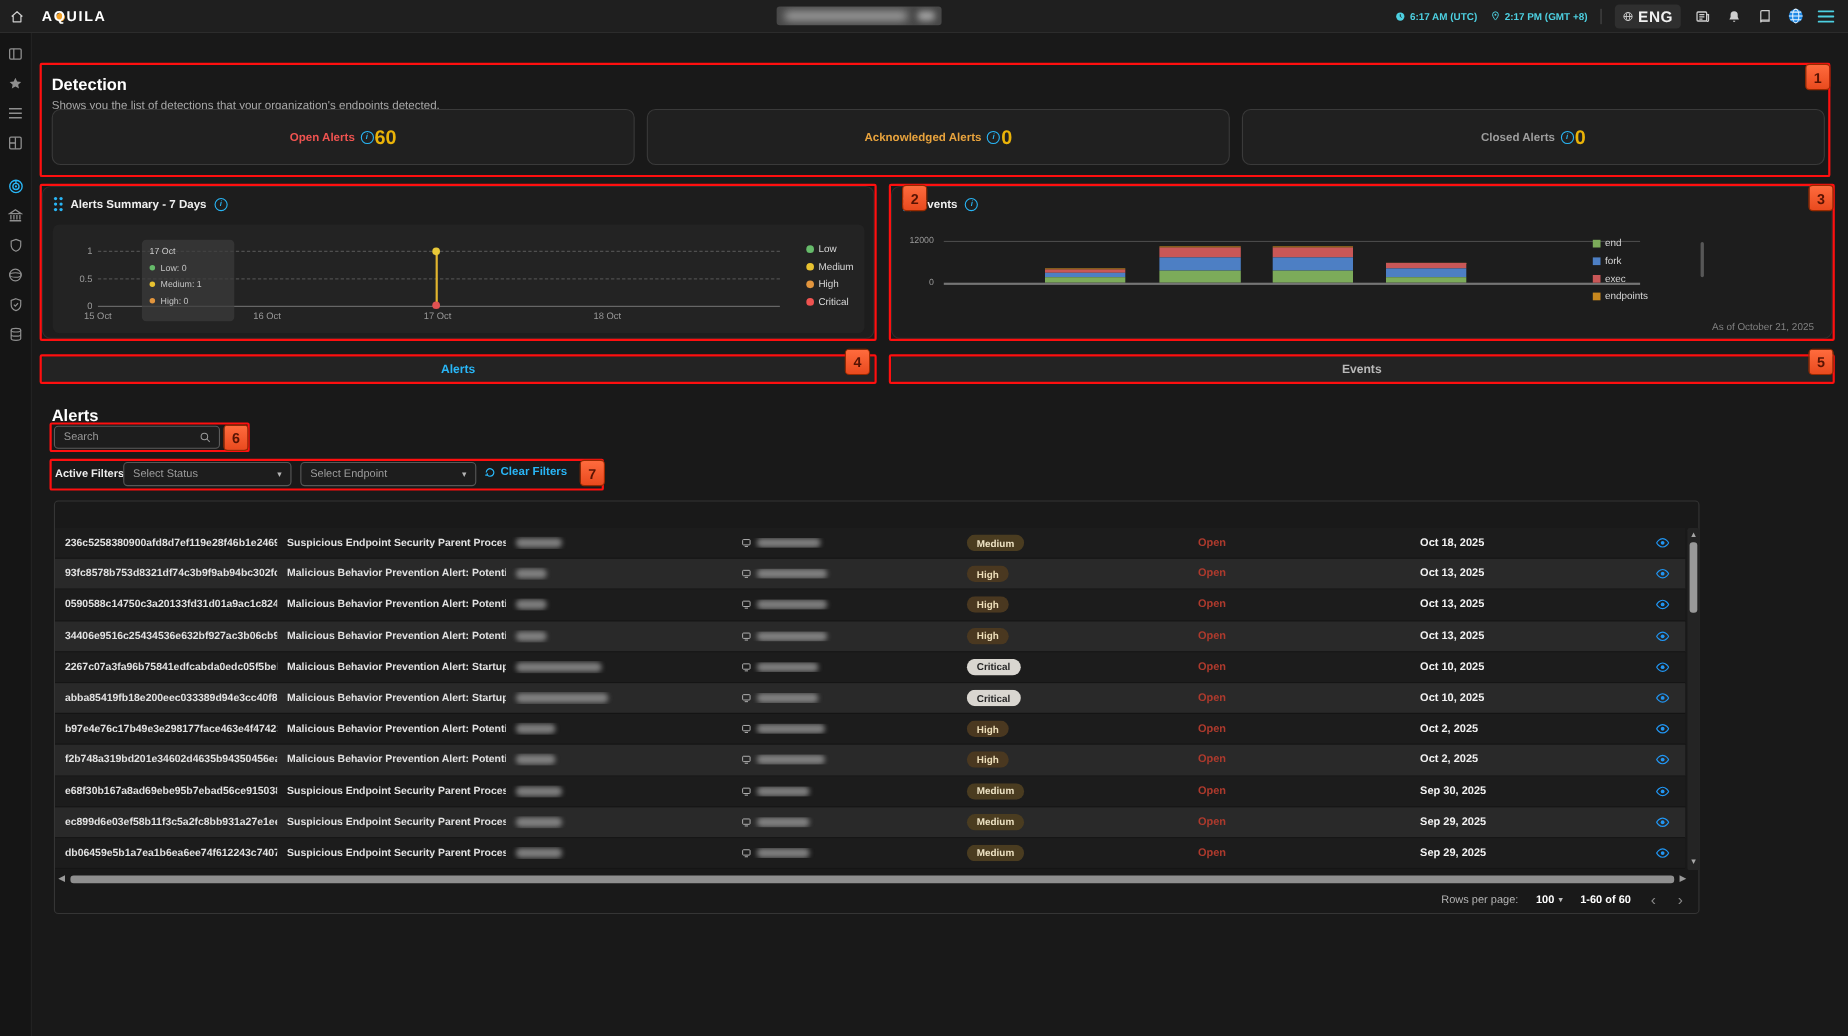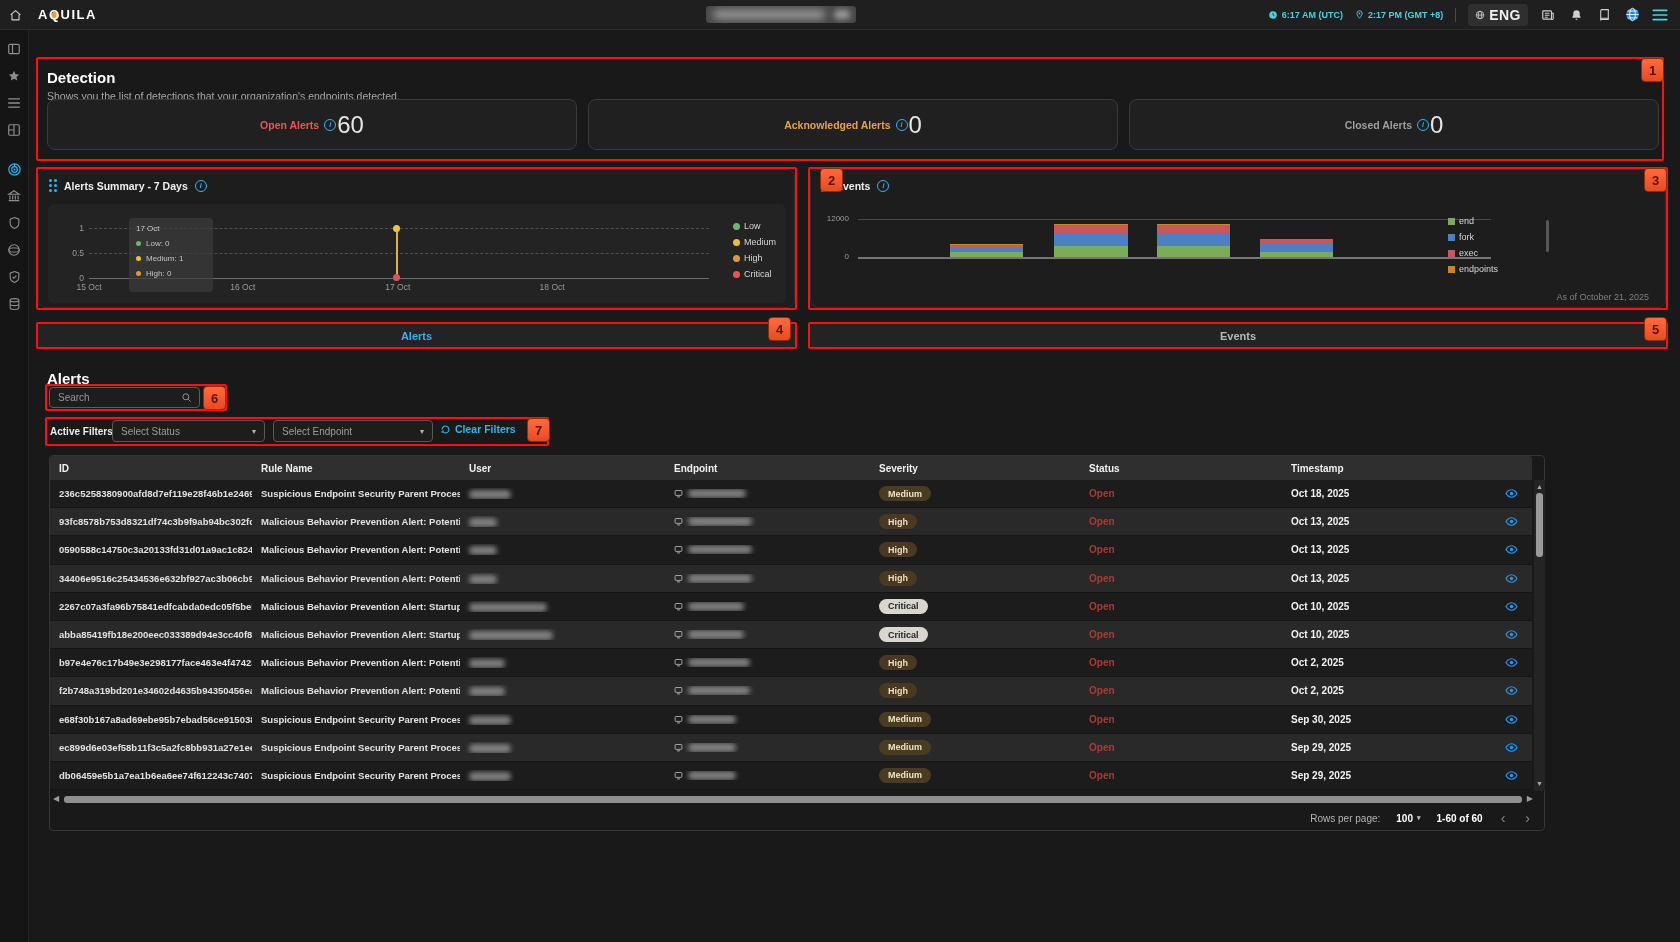--- a/index.html
+++ b/index.html
@@ -30,21 +30,21 @@
   .sb-btn{width:29px;height:22px;display:flex;align-items:center;justify-content:center;margin-bottom:5px;}
   .sb-gap{margin-top:12px;}
 
   
   .det-title{position:absolute;left:47px;top:59px;font-size:15px;font-weight:700;color:#fff;text-align:center;}
   .det-sub{position:absolute;left:47px;top:79px;font-size:10.5px;color:#a8a8a8;}
   #stat-cards{position:absolute;left:47px;top:99px;display:flex;gap:11px;}
   .stat-card{width:530px;height:51px;background:#202020;border:1px solid #3a3a3a;border-radius:8px;
              display:flex;flex-direction:row;align-items:center;justify-content:center;gap:1px;box-sizing:border-box;}
   .sc-top{display:flex;align-items:center;gap:5px;font-size:10.5px;font-weight:700;}
-  .sc-value{font-size:24px;font-weight:400;color:#e5e5e5;line-height:1;}
+  .sc-value{font-size:18px;font-weight:700;color:#eab308;line-height:1;}
   .info-icon{width:10px;height:10px;border:1px solid #29b6f6;color:#29b6f6;border-radius:50%;font-size:7px;
              display:inline-flex;align-items:center;justify-content:center;font-style:italic;font-weight:700;flex:none;}
 
   
   .panel{position:absolute;background:#1d1d1d;border:1px solid #2e2e2e;border-radius:8px;box-sizing:border-box;}
   .as-panel{left:38px;top:169px;width:757px;height:139px;}
   .ev-panel{left:810px;top:169px;width:856px;height:139px;}
   .p-head{position:absolute;left:10px;top:9px;display:flex;align-items:center;gap:7px;}
   .p-title{font-size:10.5px;font-weight:700;color:#f0f0f0;}
   .drag{display:grid;grid-template-columns:3px 3px;grid-auto-rows:3px;gap:2px;}
@@ -489,30 +489,20 @@
     <span>
         <svg width="11" height="11" viewBox="0 0 24 24">
           <path d="M4.5 12a7.5 7.5 0 1 1 2.2 5.3" fill="none" stroke="#29b6f6" stroke-width="2.4"></path>
           <path d="M6.5 13.5v4h-4" fill="none" stroke="#29b6f6" stroke-width="2.4"></path>
         </svg>
       </span>
     <span>Clear Filters</span>
   </button>
 
   <div class="table-panel">
-    <div class="t-head" id="t-head">
-        <span>ID</span>
-        <span>Rule Name</span>
-        <span>User</span>
-        <span>Endpoint</span>
-        <span>Severity</span>
-        <span>Status</span>
-        <span>Timestamp</span>
-        <span></span>
-      </div>
     <div id="t-body">
         <div class="t-row odd">
           <div class="c">236c5258380900afd8d7ef119e28f46b1e24698065...</div>
           <div class="c">Suspicious Endpoint Security Parent Process [ap...</div>
           <div class="c"><span class="blur" style="width: 42px;"></span></div>
           <div class="c ep-cell">
             <span>
               <svg width="9" height="9" viewBox="0 0 24 24">
                 <rect x="3" y="4" width="18" height="13" rx="2" fill="none" stroke="#b0b0b0" stroke-width="2.4"></rect>
                 <path d="M8 21h8" stroke="#b0b0b0" stroke-width="2.4"></path>

